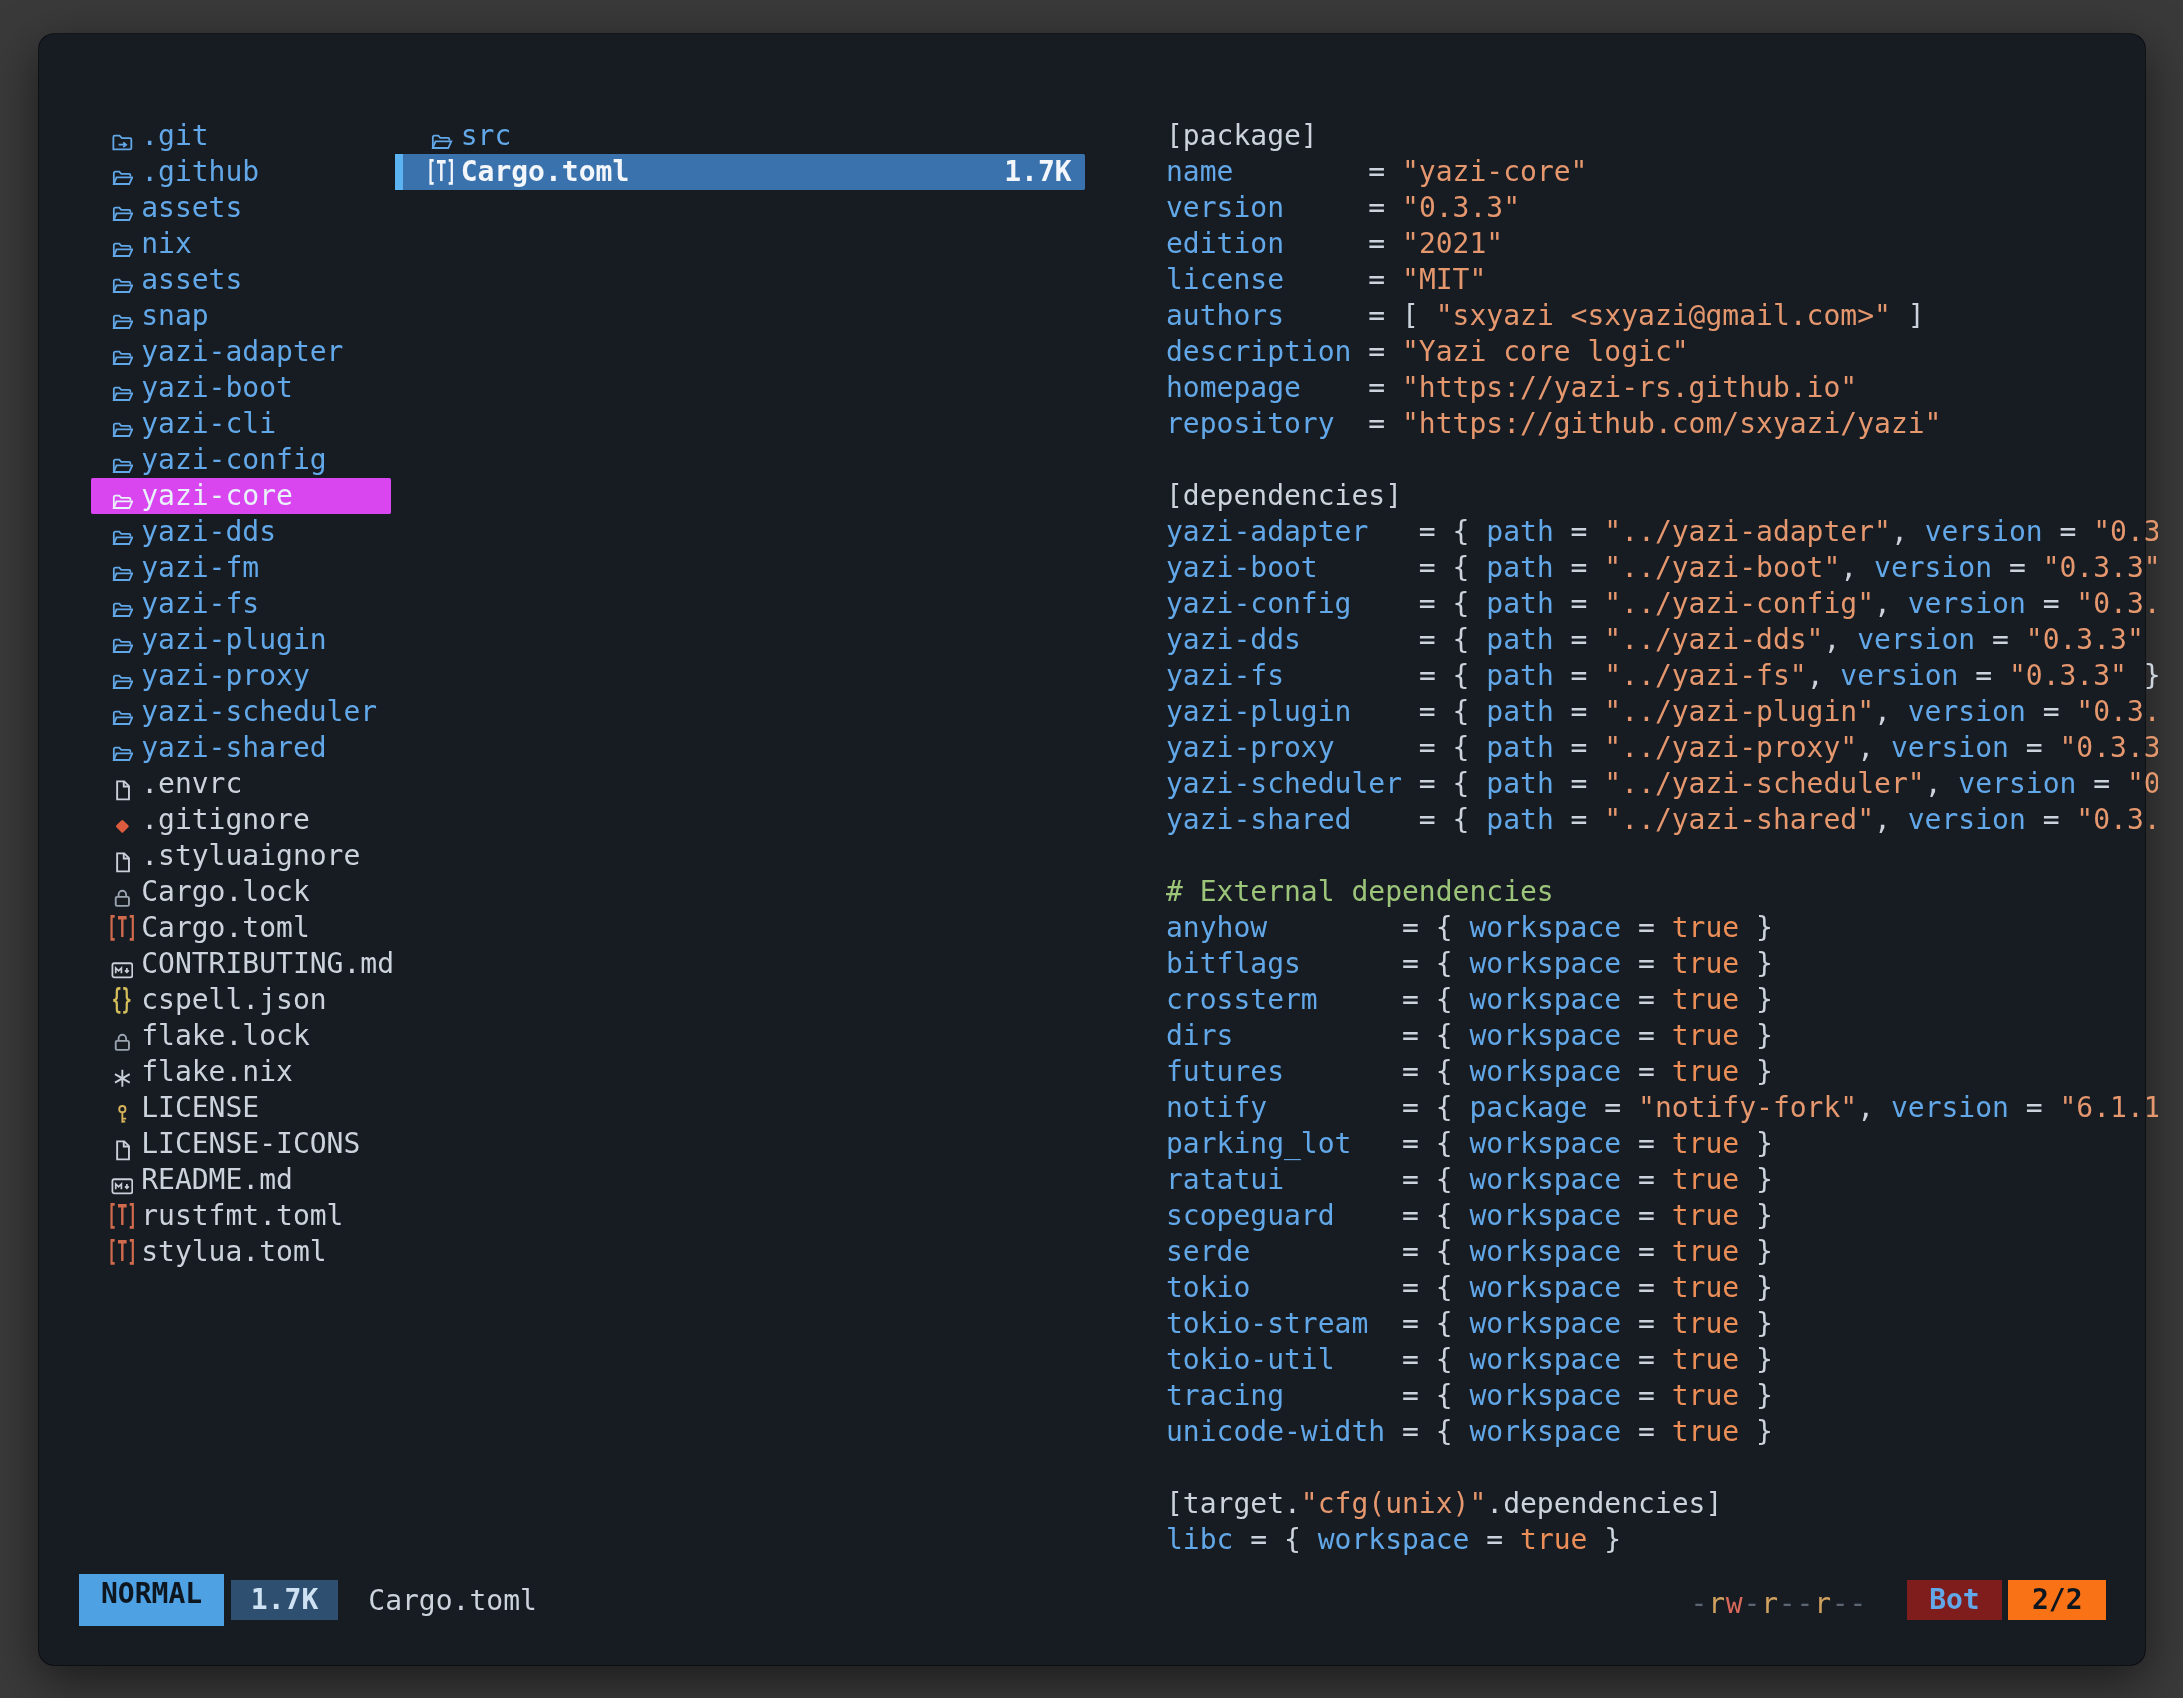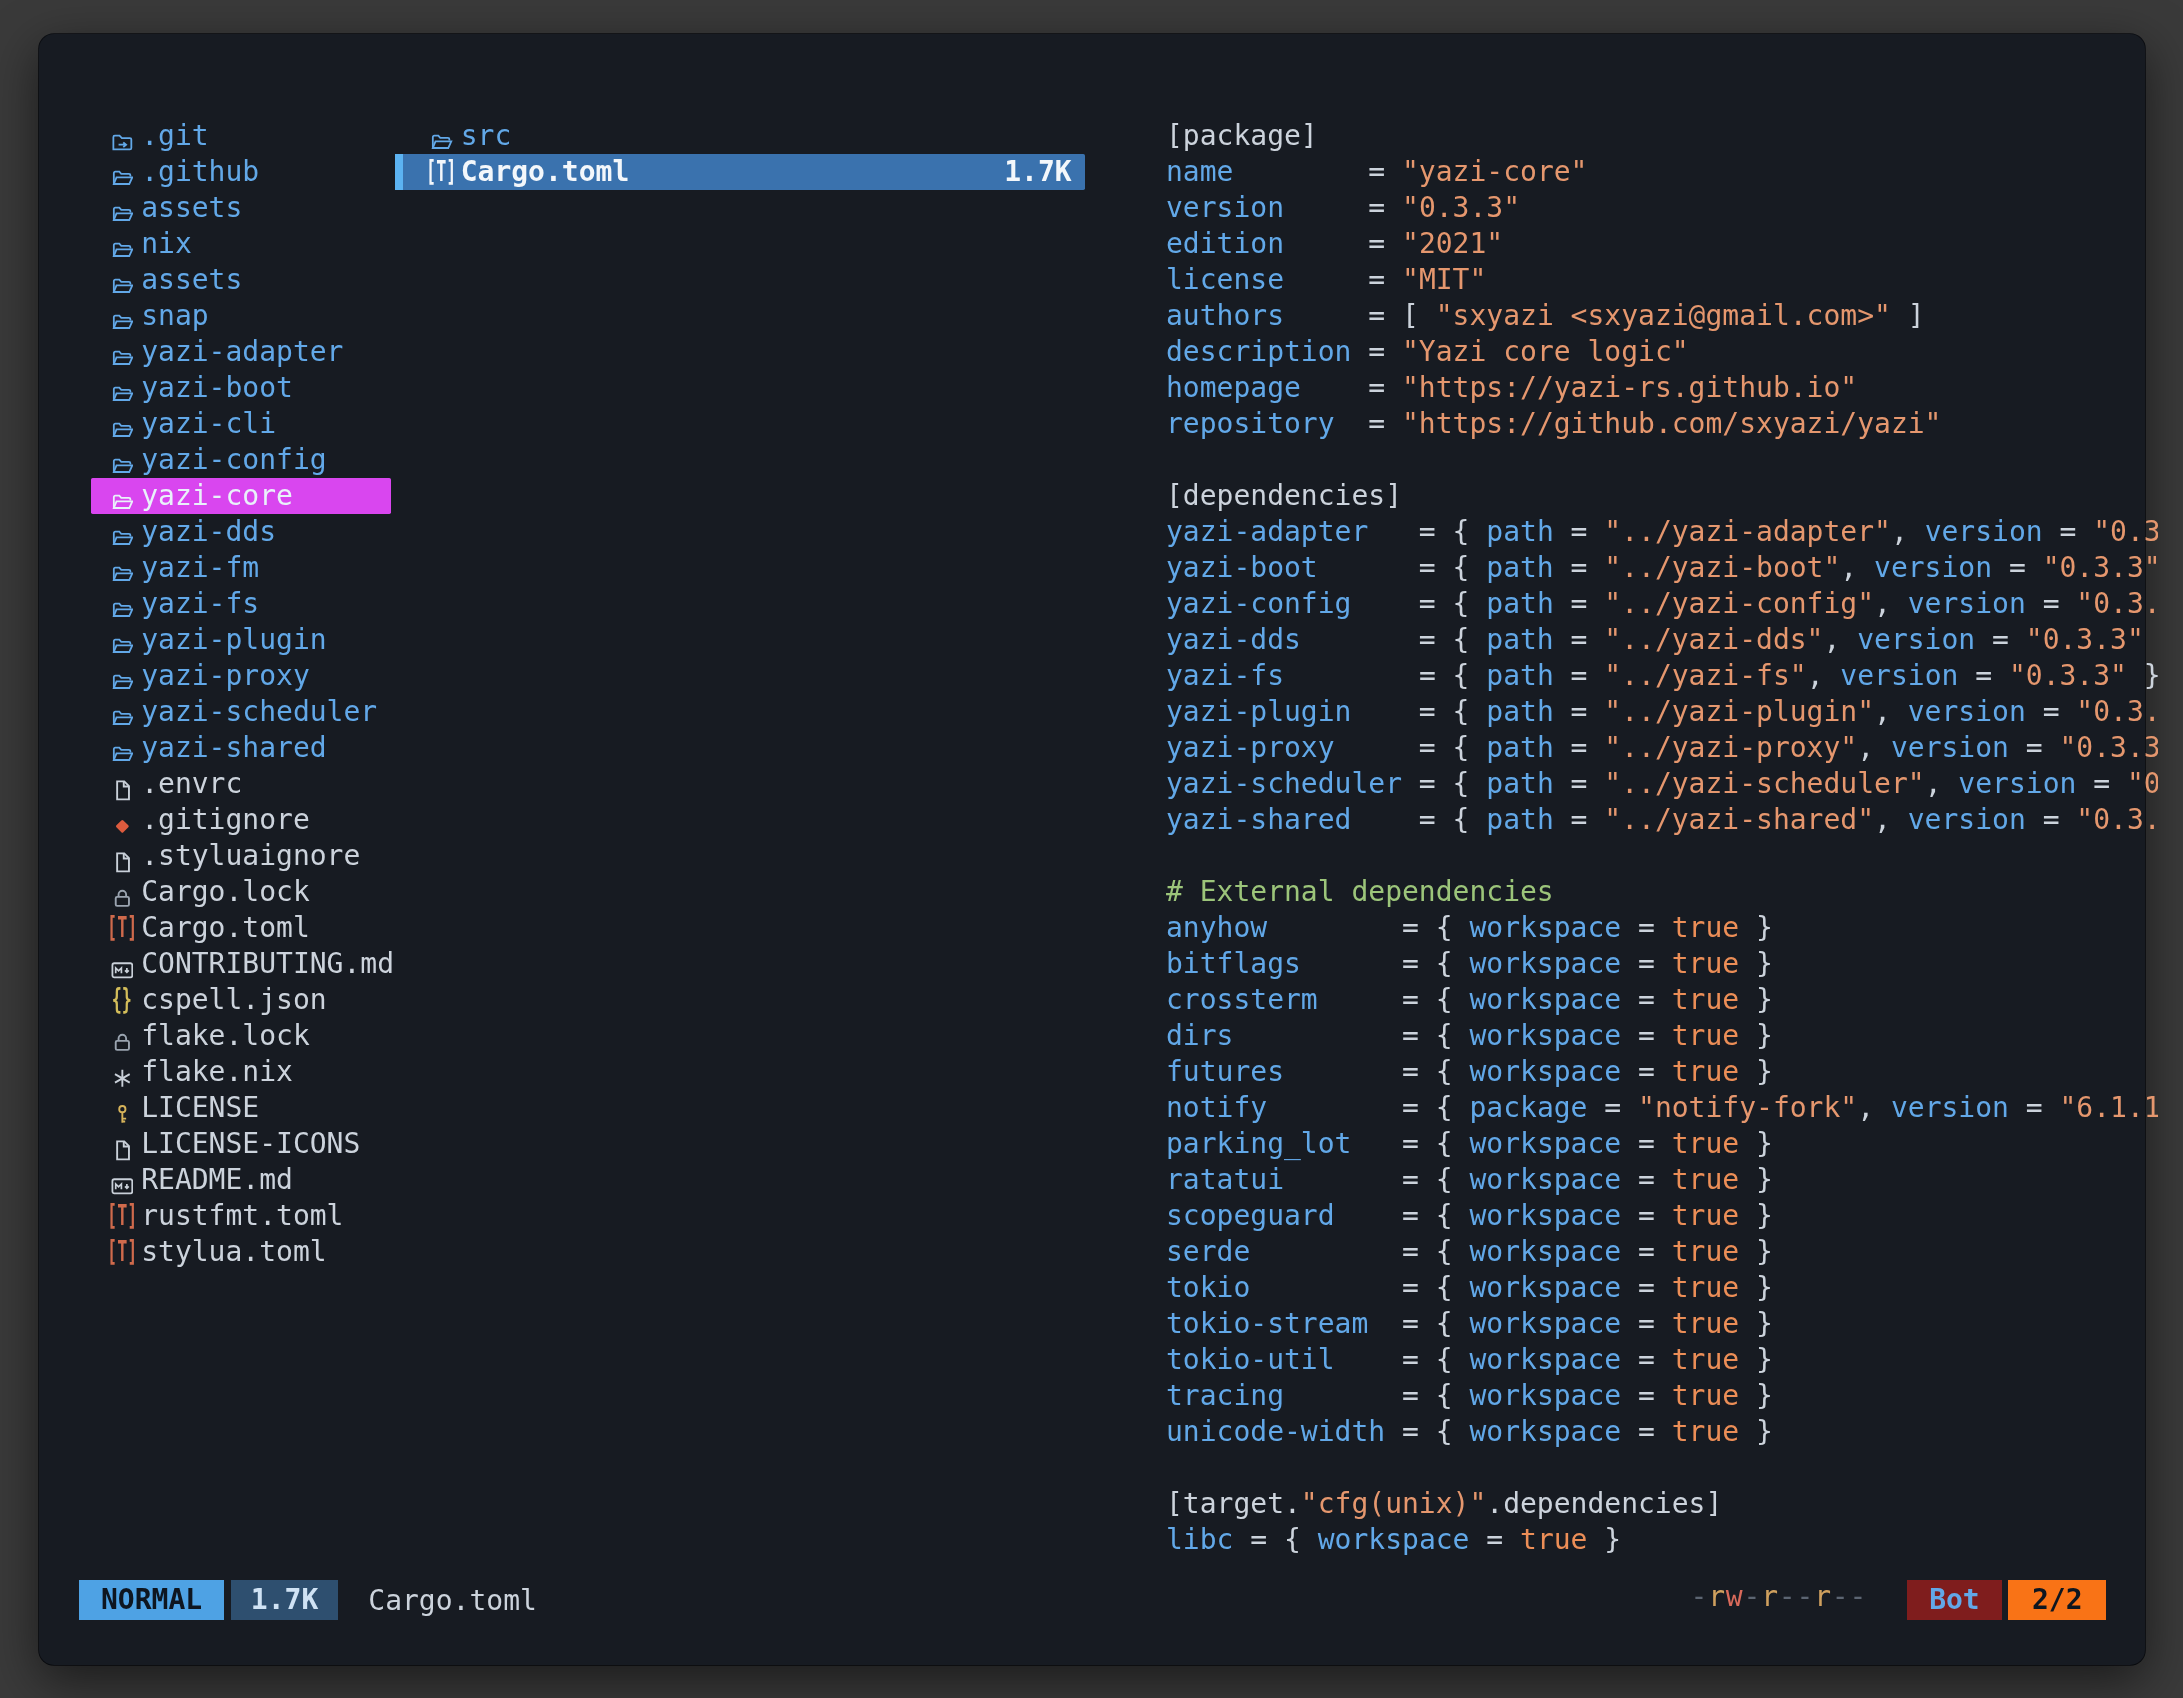--- a/index.html
+++ b/index.html
@@ -42,24 +42,24 @@
 
   .pline{height:36px;white-space:pre}
   .c-key{color:#62a8e8}
   .c-str{color:#e5976e}
   .c-bool{color:#ec8e57}
   .c-pun{color:#ccd3dc}
   .c-com{color:#9cc57a}
 
   .statusbar{position:absolute;left:40px;right:39px;bottom:45px;height:40px;
     display:flex;align-items:center;font-size:28px;color:#ccd3dc;white-space:pre}
-  .mode{background:#4ea2e4;color:#0e1620;font-weight:bold;height:40px;line-height:40px;padding:0 22px}
+  .mode{background:#4ea2e4;color:#0e1620;font-weight:bold;height:52px;line-height:40px;padding:0 22px}
   .size-chip{background:#2e4f6f;color:#cfe2f4;height:40px;line-height:40px;padding:0 20px;margin-left:6.7px;font-weight:bold}
   .fname{margin-left:30px}
-  .right{margin-left:auto;display:flex;align-items:flex-start}
+  .right{margin-left:auto;display:flex;align-items:flex-end}
   .perms{letter-spacing:0.8px}
   .perm-dim{color:#5c6572}
   .perm-r{color:#cfa05e}
   .perm-w{color:#d96a5b}
   .pos-chip{margin-left:40px;background:#7f1d1d;color:#62a8e8;font-weight:bold;height:40px;line-height:40px;padding:0 22px}
   .counter-chip{margin-left:6.7px;background:#f97316;color:#0e1620;font-weight:bold;height:40px;line-height:40px;padding:0 23.5px}
 </style>
 </head>
 <body>
 

